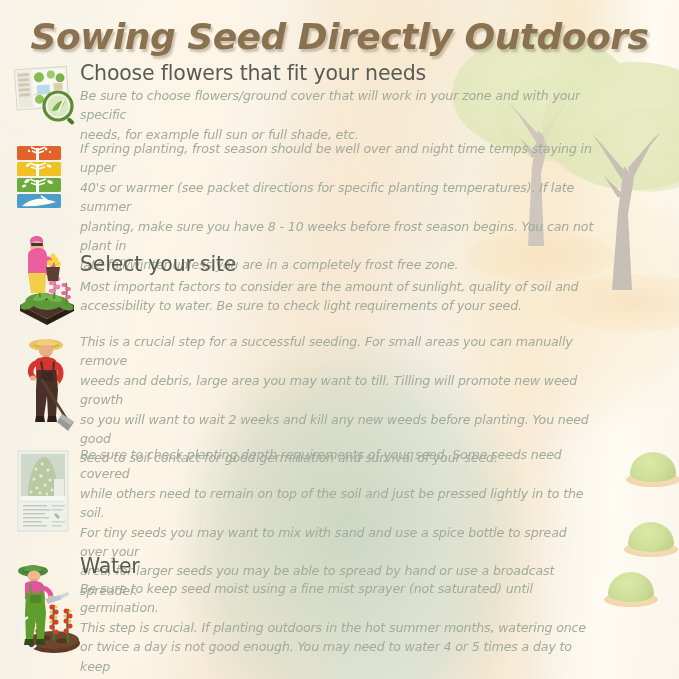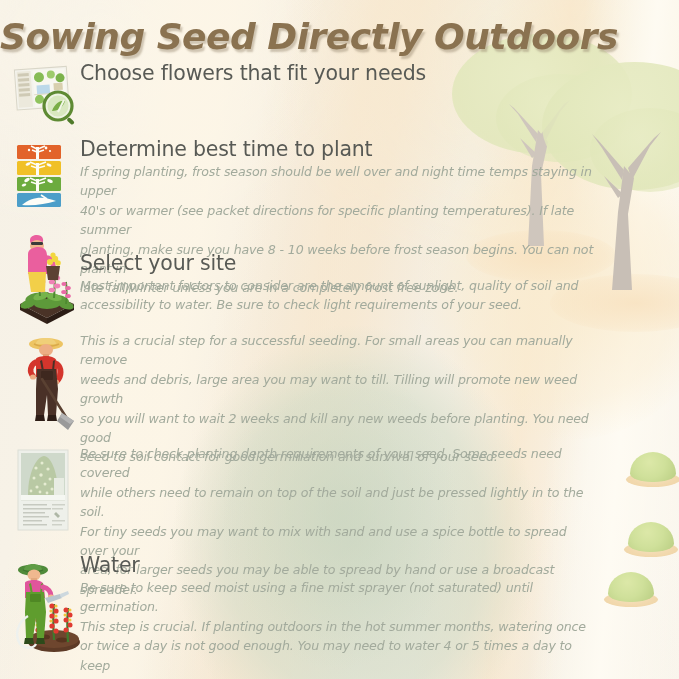--- a/index.html
+++ b/index.html
@@ -103,20 +103,21 @@
     position: absolute; left: -4px; top: 30px;
     width: 54px; height: 15px; border-radius: 50%;
     background: radial-gradient(ellipse at 50% 40%, #f6e2c0 0%, #f2d9ae 55%, #eed3a5 100%);
   }
 
   
   .content { position: relative; z-index: 5; height: 100%; }
 
   .title {
     position: absolute; left: 0; right: 0; top: 16px;
+    text-align: center;
     font-family: "DejaVu Sans", sans-serif;
     font-size: 36px; font-weight: bold; font-style: italic;
     letter-spacing: -.5px;
     color: #8a7250;
     text-shadow: 2px 3px 2px rgba(150,135,110,.45);
     white-space: nowrap;
   }
 
   .sections { position: absolute; left: 0; top: 62px; width: 618px; }
 
@@ -236,20 +237,22 @@
                 <circle cx="16" cy="16" r="10.5" fill="#d9e8c0"></circle>
                 <path d="M10 21 C13 12, 20 10, 23 11 C21 18, 15 21, 10 21 Z" fill="#79ad46"></path>
                 <path d="M16 22 L22 10" stroke="#f2f7e8" stroke-width="2"></path>
                 <rect x="27" y="27" width="8" height="4" rx="2" fill="#4f7a2a" transform="rotate(42 27 27)"></rect>
               </g>
             </svg>
           </div>
         </div>
         <div class="sec-body">
           <div class="sec-head">Choose flowers that fit your needs</div>
+          <div class="sec-text">Be sure to choose flowers/ground cover  that will work in your zone and with your specific
+needs, for example full sun or full shade, etc.</div>
         </div>
       </div>
 
       <div class="section" style="height:114px;">
         <div class="sec-icon" style="top:6px; left:16px;">
           <div class="icon-art" style="width:48px;height:66px;">
             <svg width="48" height="66" viewBox="0 0 48 66">
               <rect x="1" y="1" width="44" height="14" rx="1.5" fill="#e2632a"></rect>
               <rect x="1" y="17" width="44" height="14" rx="1.5" fill="#f0c027"></rect>
               <rect x="1" y="33" width="44" height="14" rx="1.5" fill="#6cab3e"></rect>
@@ -275,21 +278,20 @@
                 <ellipse cx="8" cy="41" rx="2.4" ry="1.3" transform="rotate(-20 8 41)"></ellipse>
               </g>
               <g fill="#fdfdf7">
                 <path d="M6 61 C16 52, 28 52, 40 57 C30 60, 18 62, 6 61 Z"></path>
                 <path d="M25 51 L31 55" stroke="#fdfdf7" stroke-width="1.6"></path>
               </g>
             </svg>
           </div>
         </div>
         <div class="sec-body">
-          <div class="sec-head">Determine best time to plant</div>
           <div class="sec-text">If spring planting, frost season should be well over and  night time temps staying in upper
 40's or warmer (see packet directions for specific planting temperatures). If late summer
 planting, make sure you have 8 - 10 weeks before frost season begins. You can not plant in
 late fall/winter unless you are in a completely frost free zone.</div>
         </div>
       </div>
 
       <div class="section" style="height:78px;">
         <div class="sec-icon" style="top:-28px; left:14px;">
           <div class="icon-art" style="width:66px;height:104px;">

